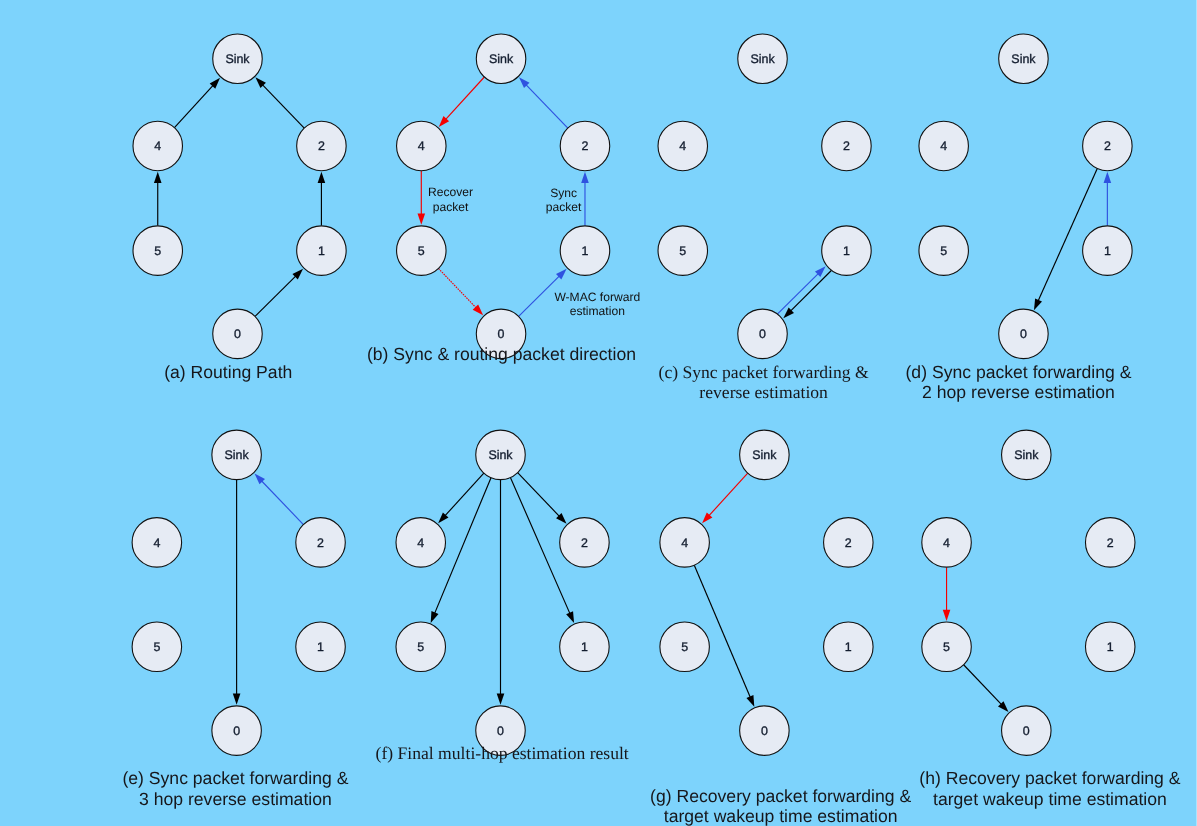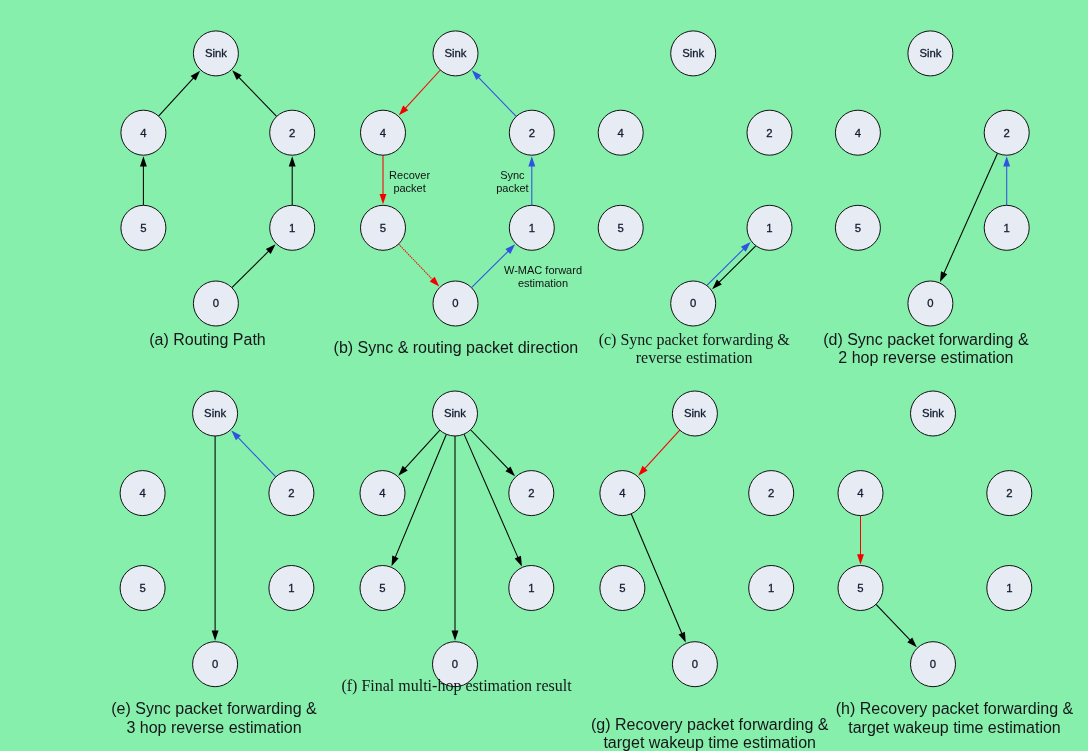--- a/index.html
+++ b/index.html
@@ -1,19 +1,19 @@
 <!DOCTYPE html>
 <html><head>
 <meta charset="utf-8">
 <title>Network diagram</title>
 <style>
   html,body{margin:0;padding:0;background:#ffffff;}
   body{width:1088px;height:751px;overflow:hidden;
        font-family:"Liberation Sans",sans-serif;color:#1a1a1a;}
-  #stage{position:relative;width:1088px;height:751px;background:#86efac;}
+  #stage{position:relative;width:1088px;height:751px;background:#7dd3fc;}
   #diagram{position:absolute;left:0;top:0;}
   .caption{position:absolute;text-align:center;font-size:16px;line-height:18.4px;
            color:#16161a;white-space:pre-line;}
   svg{display:block;overflow:visible;}
   .node-label{font-family:"Liberation Sans",sans-serif;font-size:11.3px;fill:#121c2e;
               paint-order:stroke;stroke:#121c2e;stroke-width:0.3px;}
   .edge-label{font-family:"Liberation Sans",sans-serif;font-size:11px;fill:#111111;}
 </style>
 </head>
 <body>
@@ -340,21 +340,21 @@
           <text x="1009.3" y="591.8" text-anchor="middle" class="node-label">1</text>
         </g>
         <g>
           <circle cx="933" cy="664.2" r="22.5" fill="#E6EBF4" stroke="#111111" stroke-width="1"></circle>
           <text x="933" y="668" text-anchor="middle" class="node-label">0</text>
         </g>
       </g>
     </svg>
   <div id="captions">
       <div class="caption" style="left: -12.5px; top: 330.6px; width: 440px;">(a) Routing Path</div>
-      <div class="caption" style="left: 235.9px; top: 339px; width: 440px;">(b) Sync &amp; routing packet direction</div>
+      <div class="caption" style="left: 235.9px; top: 314px; width: 440px;">(b) Sync &amp; routing packet direction</div>
       <div class="caption" style="left: 474.2px; top: 330.6px; width: 440px; font-family: Liberation Serif, serif;">(c) Sync packet forwarding &amp;
 reverse estimation</div>
       <div class="caption" style="left: 705.9px; top: 330.6px; width: 440px;">(d) Sync packet forwarding &amp;
 2 hop reverse estimation</div>
       <div class="caption" style="left: -6px; top: 700.4px; width: 440px;">(e) Sync packet forwarding &amp;
 3 hop reverse estimation</div>
       <div class="caption" style="left: 236.5px; top: 677px; width: 440px; font-family: Liberation Serif, serif;">(f) Final multi-hop estimation result</div>
       <div class="caption" style="left: 489.7px; top: 716px; width: 440px;">(g) Recovery packet forwarding &amp;
 target wakeup time estimation</div>
       <div class="caption" style="left: 734.5px; top: 700.4px; width: 440px;">(h) Recovery packet forwarding &amp;

